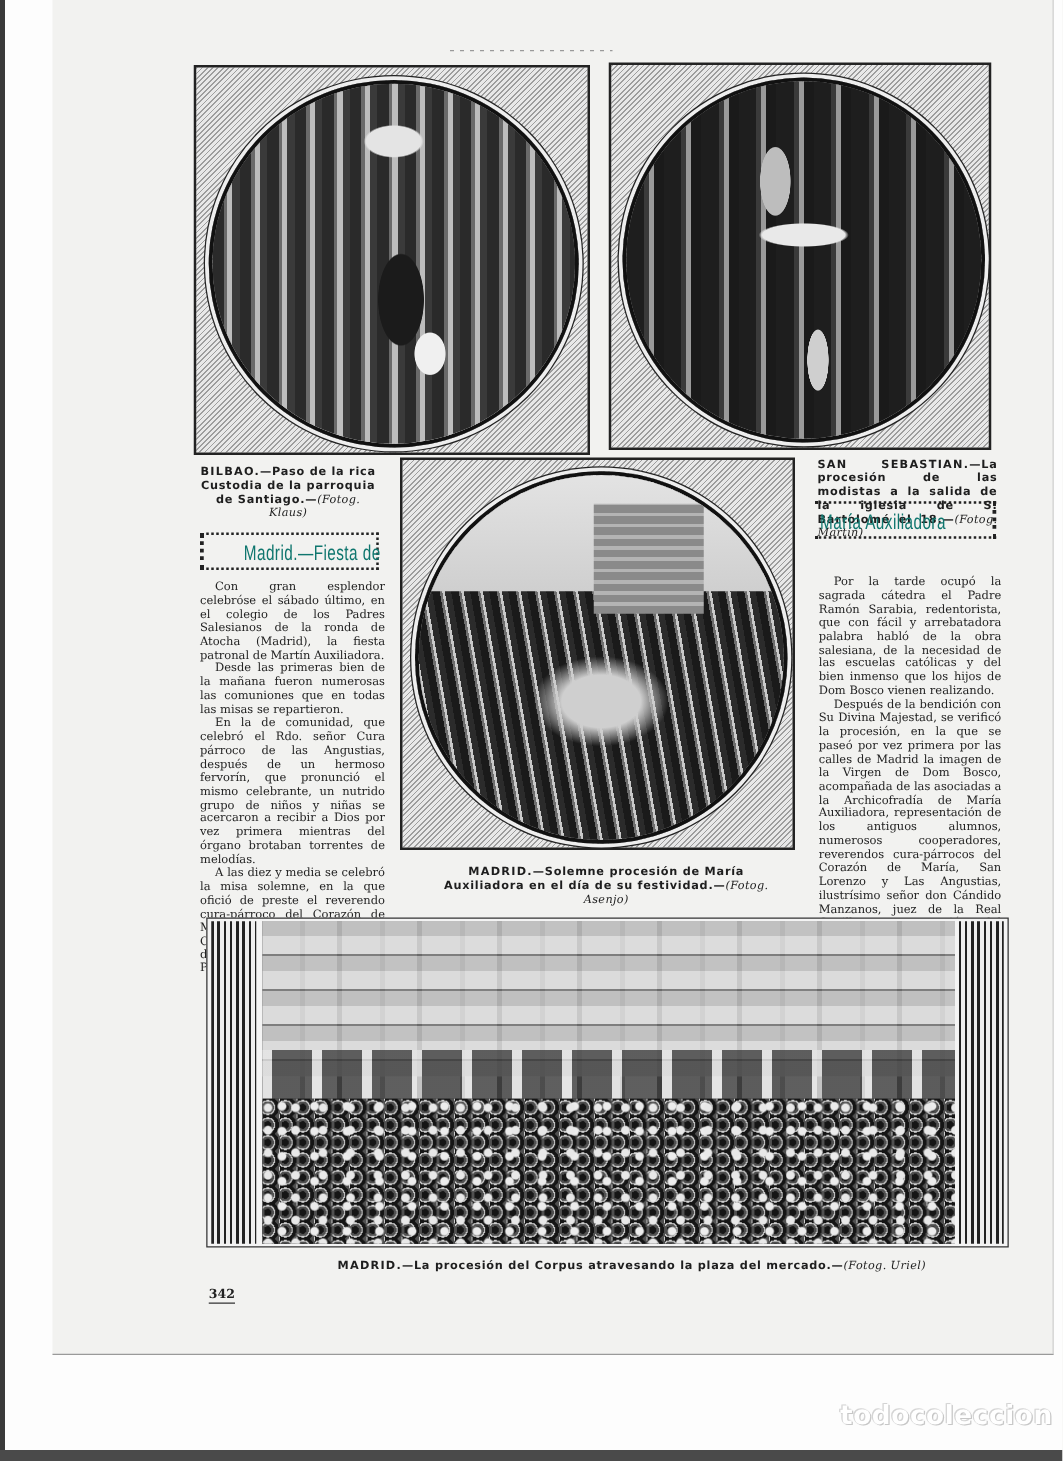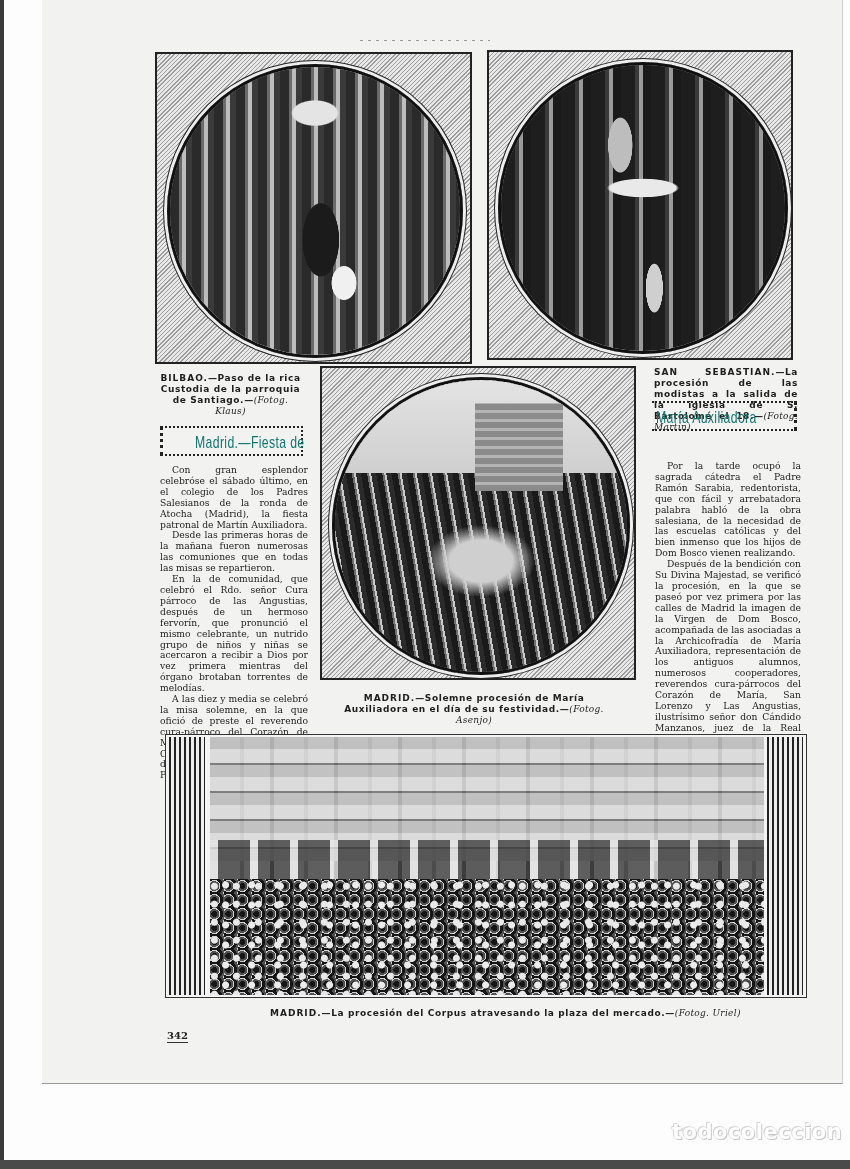--- a/index.html
+++ b/index.html
@@ -90,34 +90,34 @@
   <span class="lead">SAN SEBASTIAN.</span><span>—La procesión de las modistas a la salida de la iglesia de S. Bartolomé el 18.—</span><i>(Fotog. Martín)</i>
 </div>
 
 <div class="frame" style="left:320px;top:366px;width:316px;height:314px;">
   <div class="photo-circle madrid" style="left:10px;top:9px;width:292px;height:292px;">
     <div class="photo"></div>
     <div class="sky"></div>
     <div class="bldg"></div>
   </div>
 </div>
-<div class="caption" style="left:334px;top:693px;width:280px;text-align:center;">
+<div class="caption" style="left:345px;top:693px;width:280px;text-align:center;">
   <span class="lead">MADRID.</span><span>—Solemne procesión de María Auxiliadora en el día de su festividad.—</span><i>(Fotog. Asenjo)</i>
 </div>
 
 <div class="headbox" style="left:160px;top:426px;width:143px;height:30px;padding:5px 0 0 32px;">
   <span>Madrid.—Fiesta de</span>
 </div>
 <div class="headbox" style="left:652px;top:401px;width:145px;height:30px;padding:5px 0 0 4px;border-left:none;border-right:3px dotted #222;text-align:right;">
   <span>María Auxiliadora</span>
 </div>
 
 <div class="col" style="left:160px;top:465px;width:148px;">
   <p>Con gran esplendor celebróse el sábado último, en el colegio de los Padres Salesianos de la ronda de Atocha (Madrid), la fiesta patronal de Martín Auxiliadora.</p>
-  <p>Desde las primeras horas de la mañana fueron numerosas las comuniones que en todas las misas se repartieron.</p>
+  <p>Desde las primeras bien de la mañana fueron numerosas las comuniones que en todas las misas se repartieron.</p>
   <p>En la de comunidad, que celebró el Rdo. señor Cura párroco de las Angustias, después de un hermoso fervorín, que pronunció el mismo celebrante, un nutrido grupo de niños y niñas se acercaron a recibir a Dios por vez primera mientras del órgano brotaban torrentes de melodías.</p>
   <p>A las diez y media se celebró la misa solemne, en la que ofició de preste el reverendo cura-párroco del Corazón de María; en ella la Schola Cantorum ejecutó con gran delicadeza la Missa en re del Padre salesiano F. Alcántara.</p>
 </div>
 
 <div class="col" style="left:655px;top:461px;width:146px;">
   <p>Por la tarde ocupó la sagrada cátedra el Padre Ramón Sarabia, redentorista, que con fácil y arrebatadora palabra habló de la obra salesiana, de la necesidad de las escuelas católicas y del bien inmenso que los hijos de Dom Bosco vienen realizando.</p>
   <p>Después de la bendición con Su Divina Majestad, se verificó la procesión, en la que se paseó por vez primera por las calles de Madrid la imagen de la Virgen de Dom Bosco, acompañada de las asociadas a la Archicofradía de María Auxiliadora, representación de los antiguos alumnos, numerosos cooperadores, reverendos cura-párrocos del Corazón de María, San Lorenzo y Las Angustias, ilustrísimo señor don Cándido Manzanos, juez de la Real Capilla, representación del teniente alcalde del distrito, banda del Asilo de la Paloma, etc., etc.</p>
 </div>
 
 <div class="teruel-frame">

